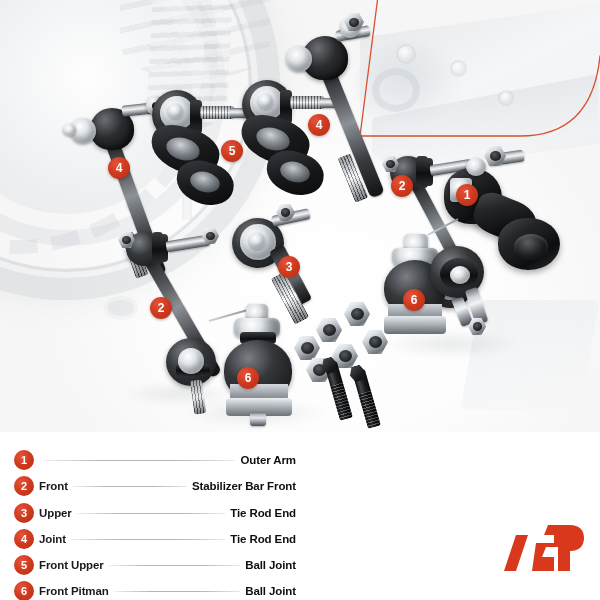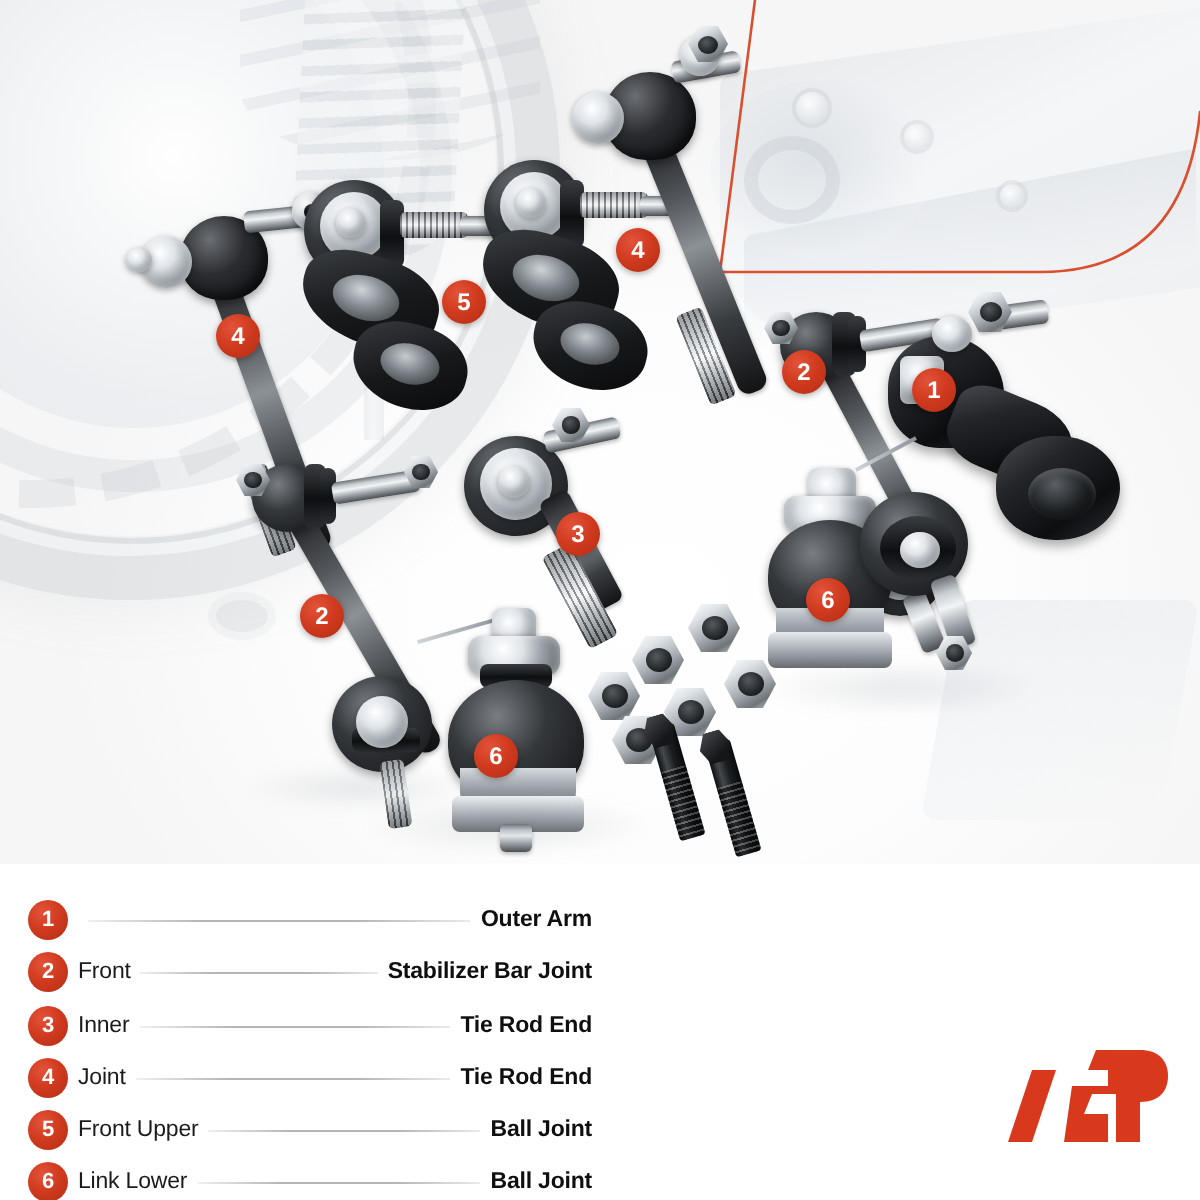--- a/index.html
+++ b/index.html
@@ -222,21 +222,21 @@
   .legend-badge{
     position:relative; flex:0 0 auto;
     width:20px; height:20px; border-radius:50%;
     background:radial-gradient(circle at 36% 30%, #e2533a 0%, #d13b1f 45%, #b42e14 100%);
     color:#fff; font-size:11px; font-weight:bold;
     display:flex; align-items:center; justify-content:center;
     font-family:"Liberation Sans", sans-serif;
   }
   .legend-left{
     flex:0 0 auto; margin-left:5px;
-    font-size:11.5px; font-weight:normal; color:#1b1b1b;
+    font-size:11.5px; font-weight:bold; color:#1b1b1b;
     letter-spacing:-0.1px; white-space:nowrap;
   }
   .legend-rule{
     flex:1 1 auto; height:1px; margin:0 5px;
     background:linear-gradient(90deg, rgba(150,150,150,0.15), rgba(120,120,120,0.55) 30%, rgba(120,120,120,0.55) 70%, rgba(150,150,150,0.20));
     min-width:12px;
   }
   .legend-right{
     flex:0 0 auto; text-align:right;
     font-size:11.5px; font-weight:bold; color:#0f0f0f;
@@ -457,47 +457,47 @@
       <span class="legend-badge">1</span>
       <span class="legend-left"></span>
       <span class="legend-rule"></span>
       <span class="legend-right">Outer Arm</span>
     </div>
 
     <div class="legend-row" style="top:43px;">
       <span class="legend-badge">2</span>
       <span class="legend-left">Front</span>
       <span class="legend-rule"></span>
-      <span class="legend-right">Stabilizer Bar Joint</span>
+      <span class="legend-right">Stabilizer Bar Front</span>
     </div>
 
     <div class="legend-row" style="top:70px;">
       <span class="legend-badge">3</span>
-      <span class="legend-left">Inner</span>
+      <span class="legend-left">Upper</span>
       <span class="legend-rule"></span>
       <span class="legend-right">Tie Rod End</span>
     </div>
 
     <div class="legend-row" style="top:96px;">
       <span class="legend-badge">4</span>
       <span class="legend-left">Joint</span>
       <span class="legend-rule"></span>
       <span class="legend-right">Tie Rod End</span>
     </div>
 
     <div class="legend-row" style="top:122px;">
       <span class="legend-badge">5</span>
       <span class="legend-left">Front Upper</span>
       <span class="legend-rule"></span>
       <span class="legend-right">Ball Joint</span>
     </div>
 
     <div class="legend-row" style="top:148px;">
       <span class="legend-badge">6</span>
-      <span class="legend-left">Link Lower</span>
+      <span class="legend-left">Front Pitman</span>
       <span class="legend-rule"></span>
       <span class="legend-right">Ball Joint</span>
     </div>
   </div>
 
   <svg id="logo" viewBox="0 0 92 54">
     <g fill="#D8391C">
 
       <polygon points="12,50 24,50 36,14 24,14"></polygon>
 

